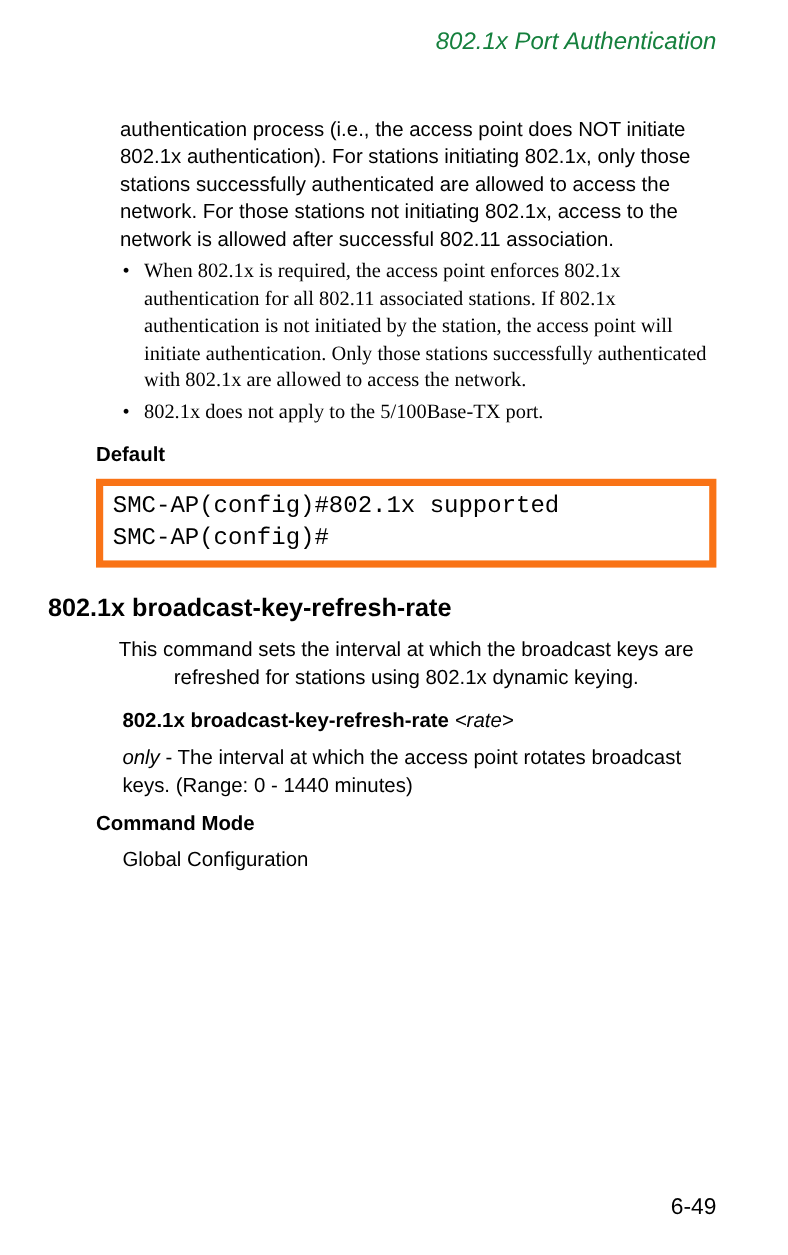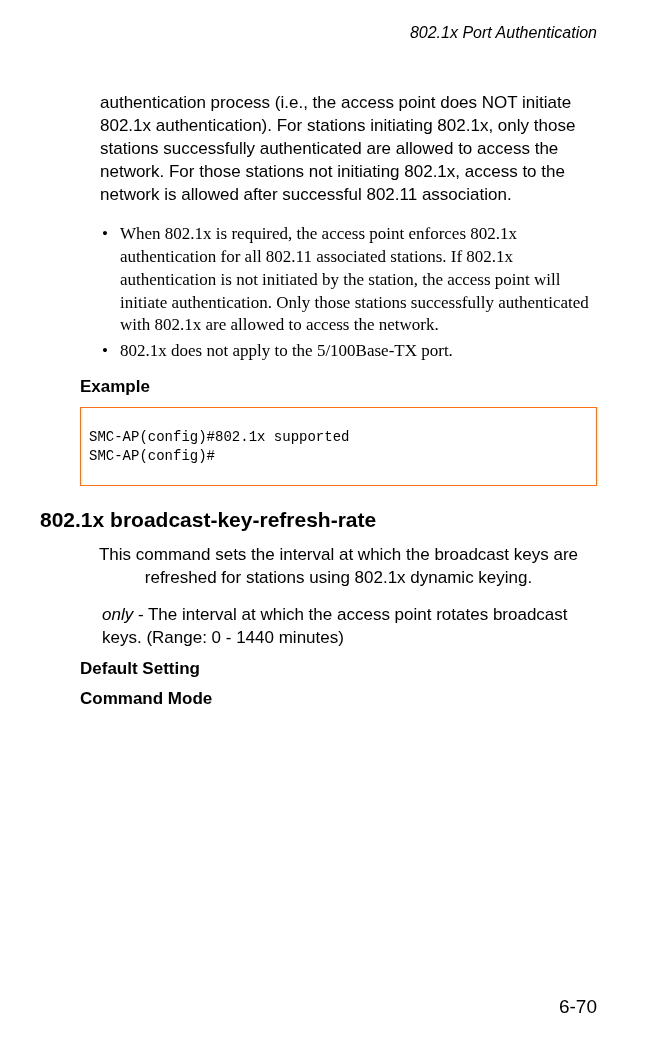--- a/index.html
+++ b/index.html
@@ -13,33 +13,33 @@
       height: 1046px;
       background: white;
       color: #000;
       position: relative;
       padding: 0;
     }
     .header {
       padding: 24px 60px 0 0;
       text-align: right;
       font-style: italic;
-      font-size: 16px;
-      color: #000000;
+      font-size: 20px;
+      color: #15803d;
     }
     .content {
       padding: 50px 60px 0 60px;
     }
     .indent-1 {
       margin-left: 40px;
     }
     .para {
       font-size: 17px;
       line-height: 1.35;
-      margin-bottom: 16px;
+      margin-bottom: 3px;
     }
     .bullet-item {
       font-size: 17px;
       line-height: 1.35;
       margin-left: 40px;
       padding-left: 20px;
       position: relative;
       margin-bottom: 3px;
       font-family: Liberation Serif, serif;
     }
@@ -50,24 +50,24 @@
       top: 0;
     }
     .example-label {
       font-size: 17px;
       font-weight: bold;
       margin-left: 20px;
       margin-top: 14px;
       margin-bottom: 10px;
     }
     .code-box {
-      border: 1px solid #f97316;
-      padding: 20px 8px;
+      border: 6px solid #f97316;
+      padding: 5px 8px;
       font-family: "Courier New", monospace;
-      font-size: 14px;
+      font-size: 20px;
       line-height: 1.3;
       margin: 0 0 0 20px;
       white-space: pre;
       margin-bottom: 22px;
     }
     .section-title {
       font-size: 21px;
       font-weight: bold;
       margin-bottom: 12px;
       margin-left: -20px;
@@ -123,36 +123,41 @@
 </div>
 
 <div class="content">
 
   <div class="para indent-1">authentication process (i.e., the access point does NOT initiate 802.1x authentication). For stations initiating 802.1x, only those stations successfully authenticated are allowed to access the network. For those stations not initiating 802.1x, access to the network is allowed after successful 802.11 association.</div>
 
   <div class="bullet-item">When 802.1x is required, the access point enforces 802.1x authentication for all 802.11 associated stations. If 802.1x authentication is not initiated by the station, the access point will initiate authentication. Only those stations successfully authenticated with 802.1x are allowed to access the network.</div>
 
   <div class="bullet-item">802.1x does not apply to the 5/100Base-TX port.</div>
 
-  <div class="example-label">Example</div>
+  <div class="example-label">Default</div>
 
   <div class="code-box">SMC-AP(config)#802.1x supported
 SMC-AP(config)#</div>
 
   <div class="section-title">802.1x broadcast-key-refresh-rate</div>
 
   <div class="section-para">This command sets the interval at which the broadcast keys are refreshed for stations using 802.1x dynamic keying.</div>
 
 
+  <div class="syntax-line">
+    <span class="syntax-bold">802.1x broadcast-key-refresh-rate</span>
+    <span> </span>
+    <span class="syntax-italic">&lt;rate&gt;</span>
+  </div>
 
   <div class="desc-line">
     <span class="syntax-italic">only</span><span> - The interval at which the access point rotates broadcast keys. (Range: 0 - 1440 minutes)</span>
   </div>
 
-  <div class="sub-heading">Default Setting</div>
 
 
   <div class="sub-heading">Command Mode</div>
 
+  <div class="simple-value">Global Configuration</div>
 
 </div>
 
-<div class="page-num">6-70</div>
+<div class="page-num">6-49</div>
 
 </body></html>

